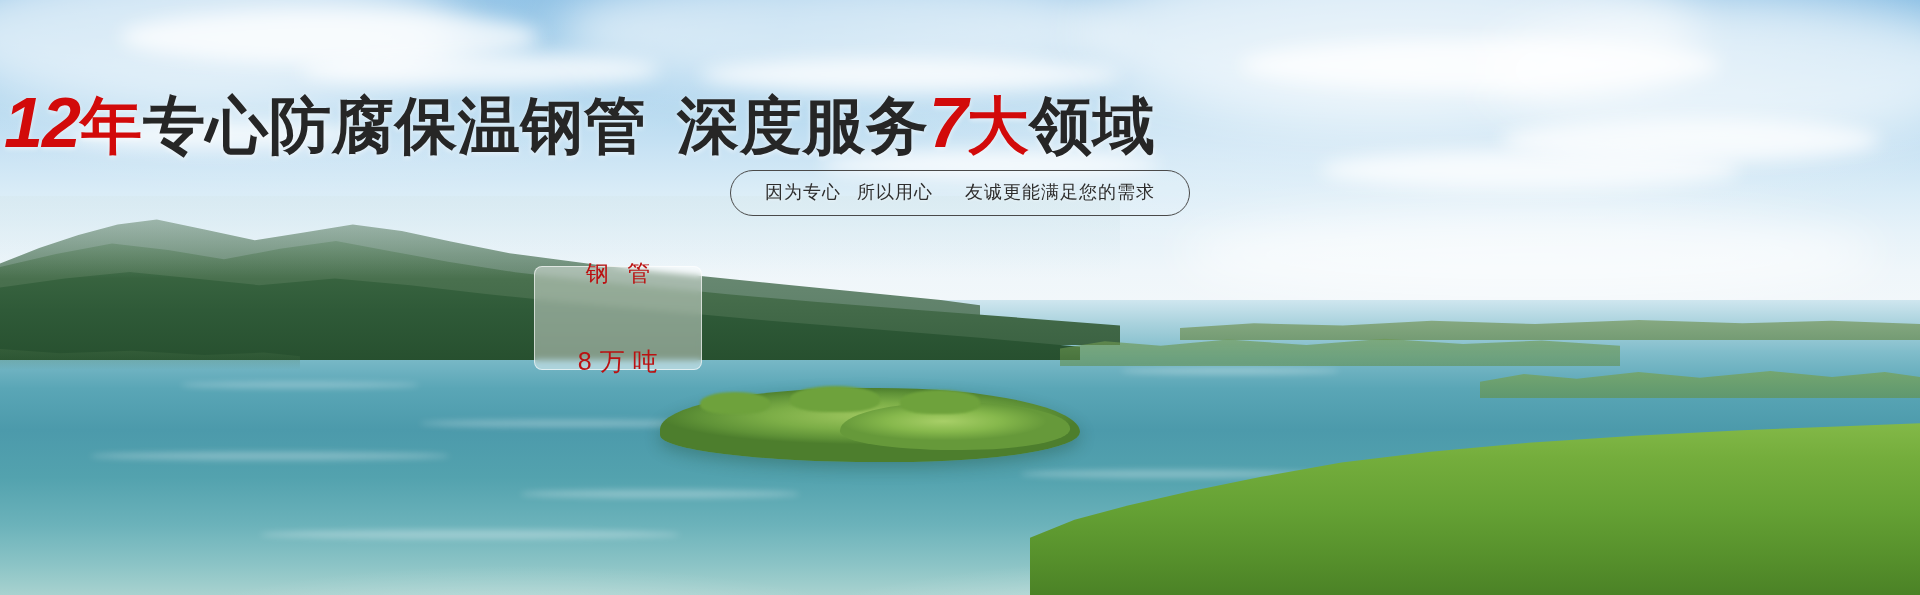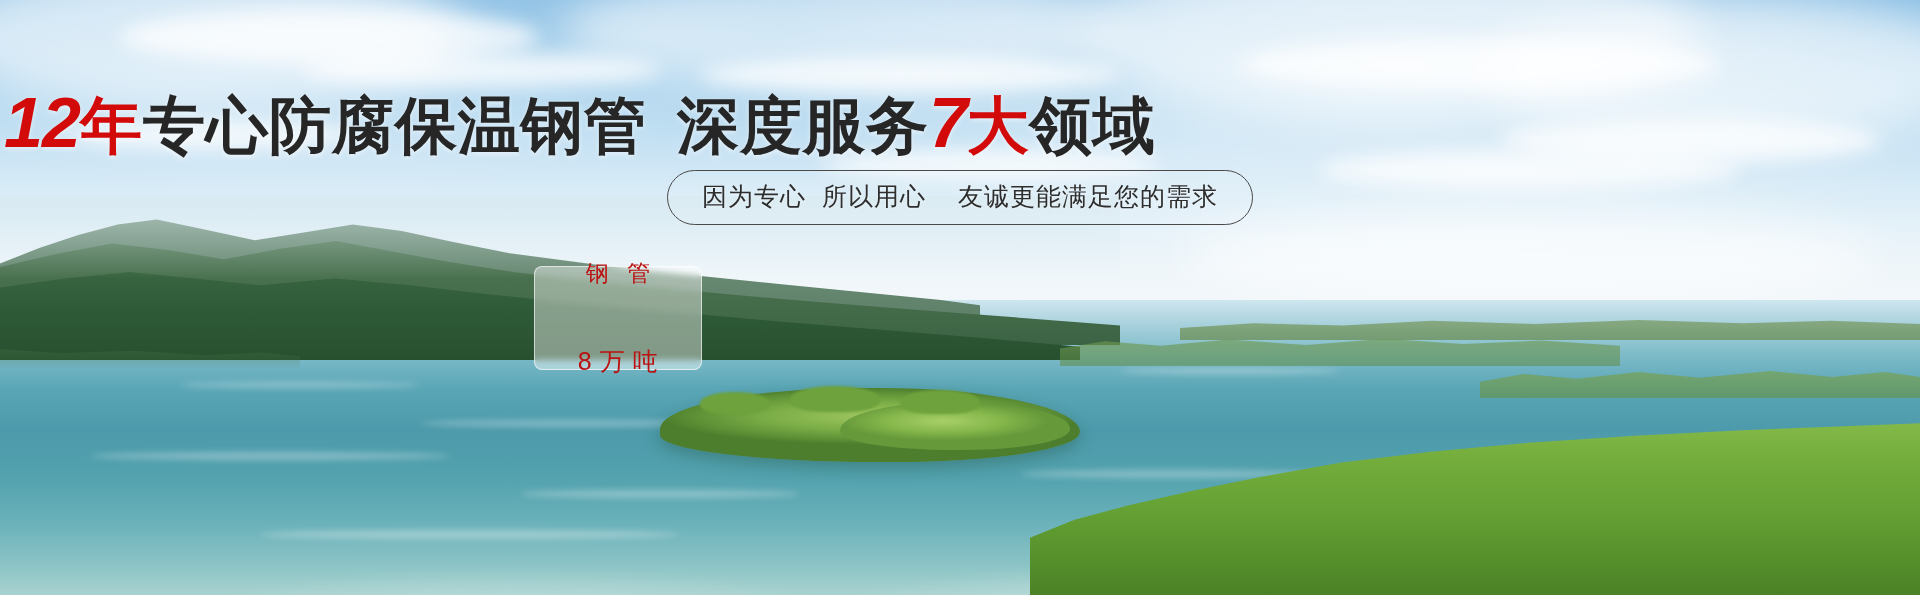--- a/index.html
+++ b/index.html
@@ -178,21 +178,21 @@
   .headline .gap { display:inline-block; width:30px; }
 
   .sub-wrap {
     position:absolute; left:0; top:170px; width:1920px;
     display:flex; justify-content:center;
   }
   .sub-pill {
     border:1.5px solid #4a4a4a;
     border-radius:28px;
     padding:9px 34px 11px;
-    font-size:25px;
+    font-size:18px;
     color:#2e2e2e;
     letter-spacing:1px;
     white-space:nowrap;
     background:rgba(255,255,255,.06);
     text-shadow:0 1px 3px rgba(255,255,255,.5);
   }
   .sub-pill .sp { display:inline-block; width:16px; }
 
   
   .cards {

